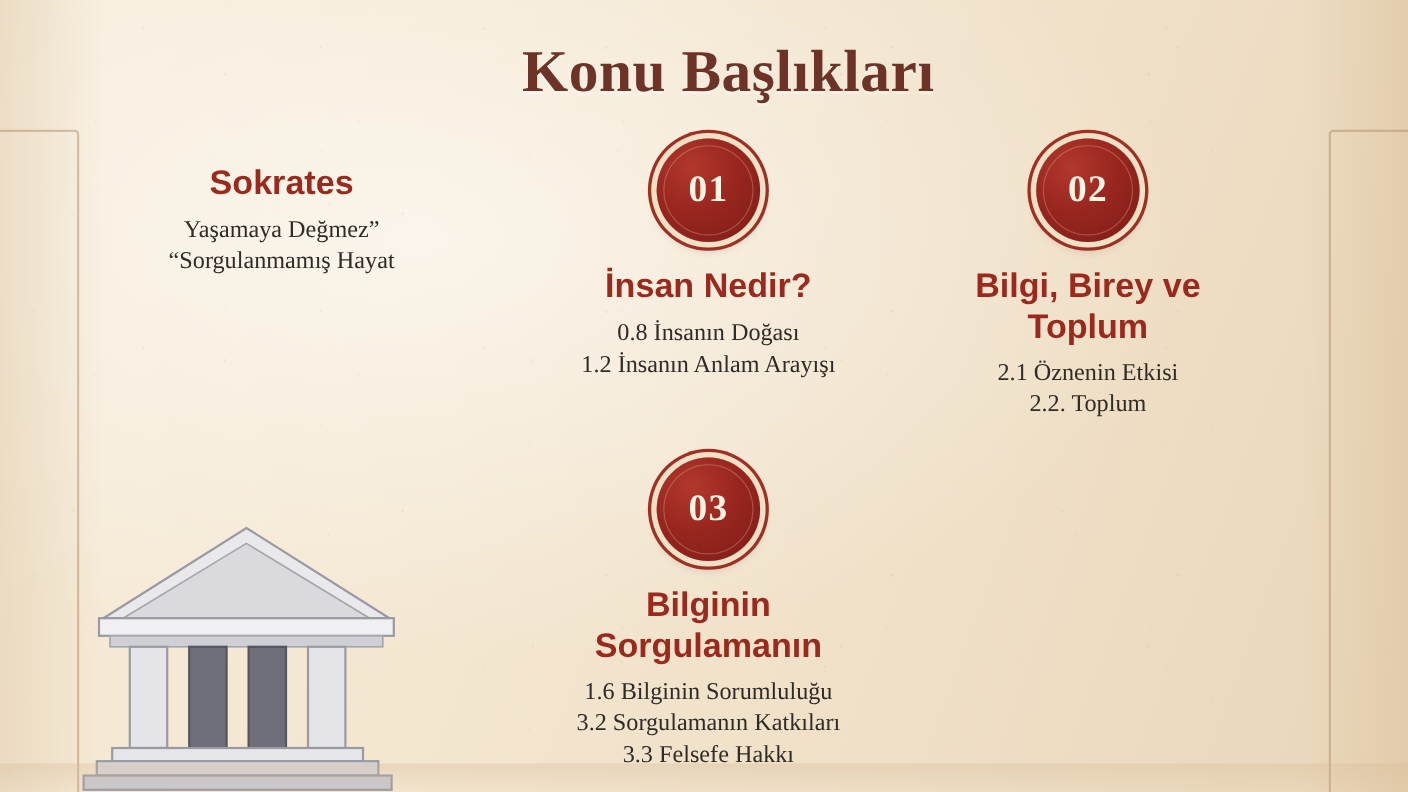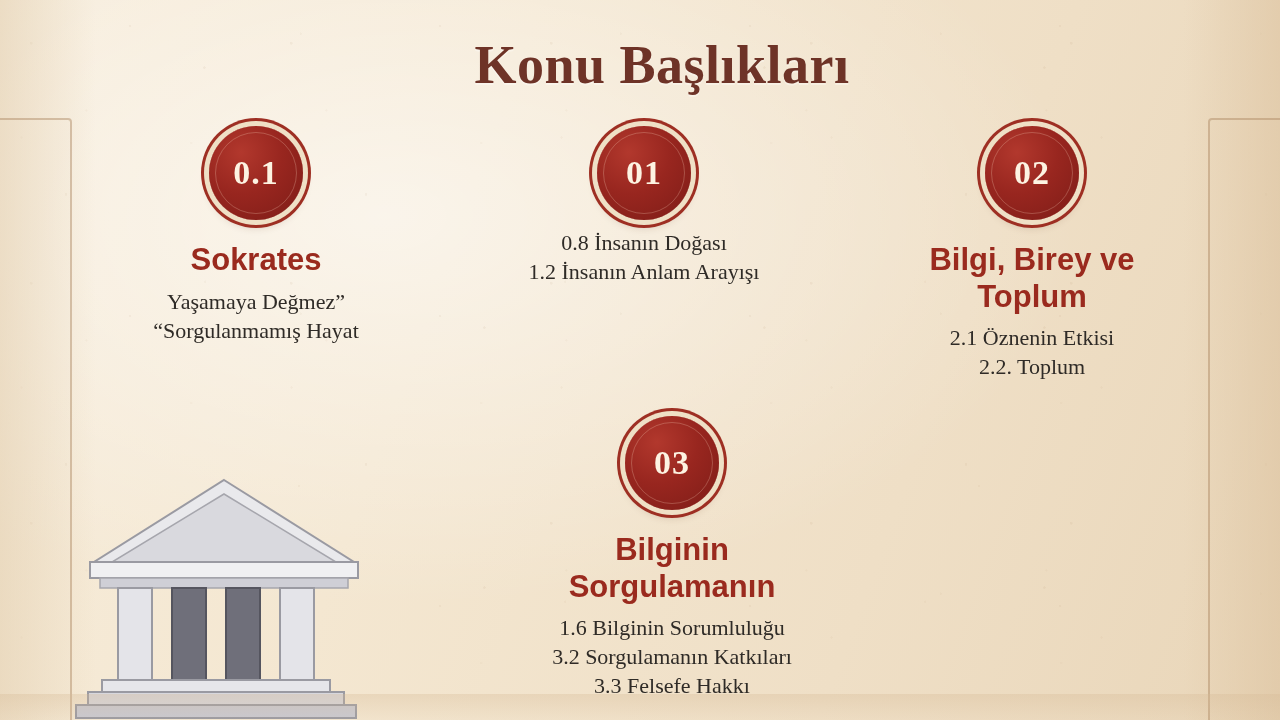--- a/index.html
+++ b/index.html
@@ -88,22 +88,22 @@
     text-shadow: 0 2px 0 rgba(255,255,255,.35);
     padding-left: 22px;
   }
 
   .topic {
     position: absolute;
     text-align: center;
   }
   .topic-1 { left: 96px;  top: 126px; width: 320px; }
   .topic-2 { left: 484px; top: 126px; width: 320px; }
-  .topic-3 { left: 872px; top: 126px; width: 320px; }
-  .topic-4 { left: 484px; top: 416px; width: 320px; margin-left: 28px; }
+  .topic-3 { left: 829px; top: 126px; width: 320px; }
+  .topic-4 { left: 484px; top: 416px; width: 320px; }
 
   .badge {
     width: 94px;
     height: 94px;
     margin: 0 auto;
     border-radius: 50%;
     background:
       radial-gradient(circle at 34% 28%, #b2382d 0%, #98261f 45%, #7d1c17 100%);
     box-shadow:
       0 0 0 5px #efe0c6,
@@ -171,30 +171,30 @@
 
   <div class="speckle"></div>
   <div class="edge-band left"></div>
   <div class="edge-band right"></div>
   <div class="edge-frame left"></div>
   <div class="edge-frame right"></div>
 
   <div class="title">Konu Başlıkları</div>
 
   <div class="topic topic-1">
-    <div class="badge">0.1</div>
     <div class="topic-title">Sokrates</div>
     <div class="topic-sub">
       <div>Yaşamaya Değmez”</div>
       <div>“Sorgulanmamış Hayat</div>
     </div>
   </div>
 
   <div class="topic topic-2">
     <div class="badge">01</div>
+    <div class="topic-title">İnsan Nedir?</div>
     <div class="topic-sub">
       <div>0.8 İnsanın Doğası</div>
       <div>1.2 İnsanın Anlam Arayışı</div>
     </div>
   </div>
 
   <div class="topic topic-3">
     <div class="badge">02</div>
     <div class="topic-title">Bilgi, Birey ve Toplum</div>
     <div class="topic-sub">

